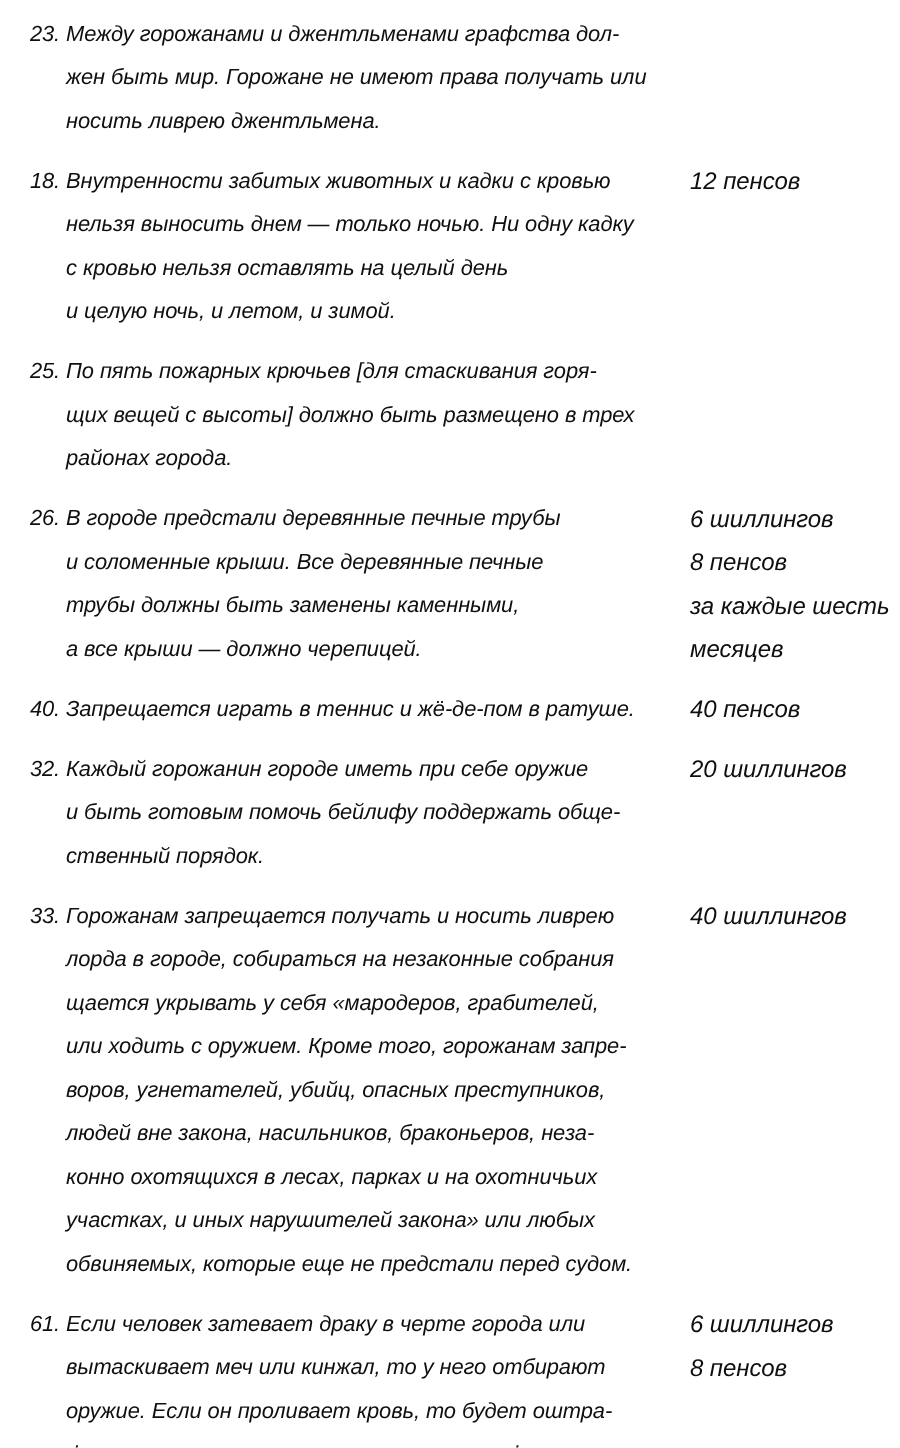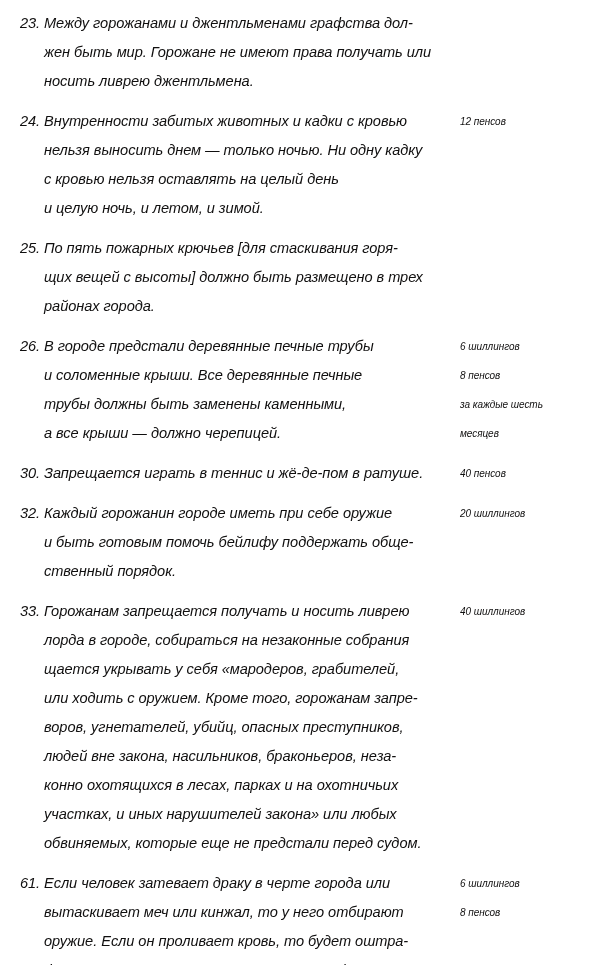--- a/index.html
+++ b/index.html
@@ -59,21 +59,21 @@
     white-space: pre;
   }
   .ord-penalty {
     position: absolute;
     left: 460px;
     top: 0;
     width: 135px;
   }
   .pen-line {
     display: block;
-    font-size: 10px;
+    font-size: 16px;
     line-height: 29px;
     letter-spacing: -0.05px;
     white-space: pre;
   }
 </style>
 </head>
 <body>
 
 <div id="page">
   <div id="ordinance-list">
@@ -82,21 +82,21 @@
           <span class="ord-num">23.</span>
           <div class="ord-body">
             <span class="ord-line">Между горожанами и джентльменами графства дол-</span>
             <span class="ord-line">жен быть мир. Горожане не имеют права получать или</span>
             <span class="ord-line">носить ливрею джентльмена.</span>
           </div>
         </div>
       </div>
       <div class="ordinance">
         <div class="ord-inner">
-          <span class="ord-num">24.</span>
+          <span class="ord-num">18.</span>
           <div class="ord-body">
             <span class="ord-line">Внутренности забитых животных и кадки с кровью</span>
             <span class="ord-line">нельзя выносить днем — только ночью. Ни одну кадку</span>
             <span class="ord-line">с кровью нельзя оставлять на целый день</span>
             <span class="ord-line">и целую ночь, и летом, и зимой.</span>
           </div>
           <div class="ord-penalty">
             <span class="pen-line">12 пенсов</span>
           </div>
         </div>
@@ -123,21 +123,21 @@
           <div class="ord-penalty">
             <span class="pen-line">6 шиллингов</span>
             <span class="pen-line">8 пенсов</span>
             <span class="pen-line">за каждые шесть</span>
             <span class="pen-line">месяцев</span>
           </div>
         </div>
       </div>
       <div class="ordinance">
         <div class="ord-inner">
-          <span class="ord-num">30.</span>
+          <span class="ord-num">40.</span>
           <div class="ord-body">
             <span class="ord-line">Запрещается играть в теннис и жё-де-пом в ратуше.</span>
           </div>
           <div class="ord-penalty">
             <span class="pen-line">40 пенсов</span>
           </div>
         </div>
       </div>
       <div class="ordinance">
         <div class="ord-inner">

